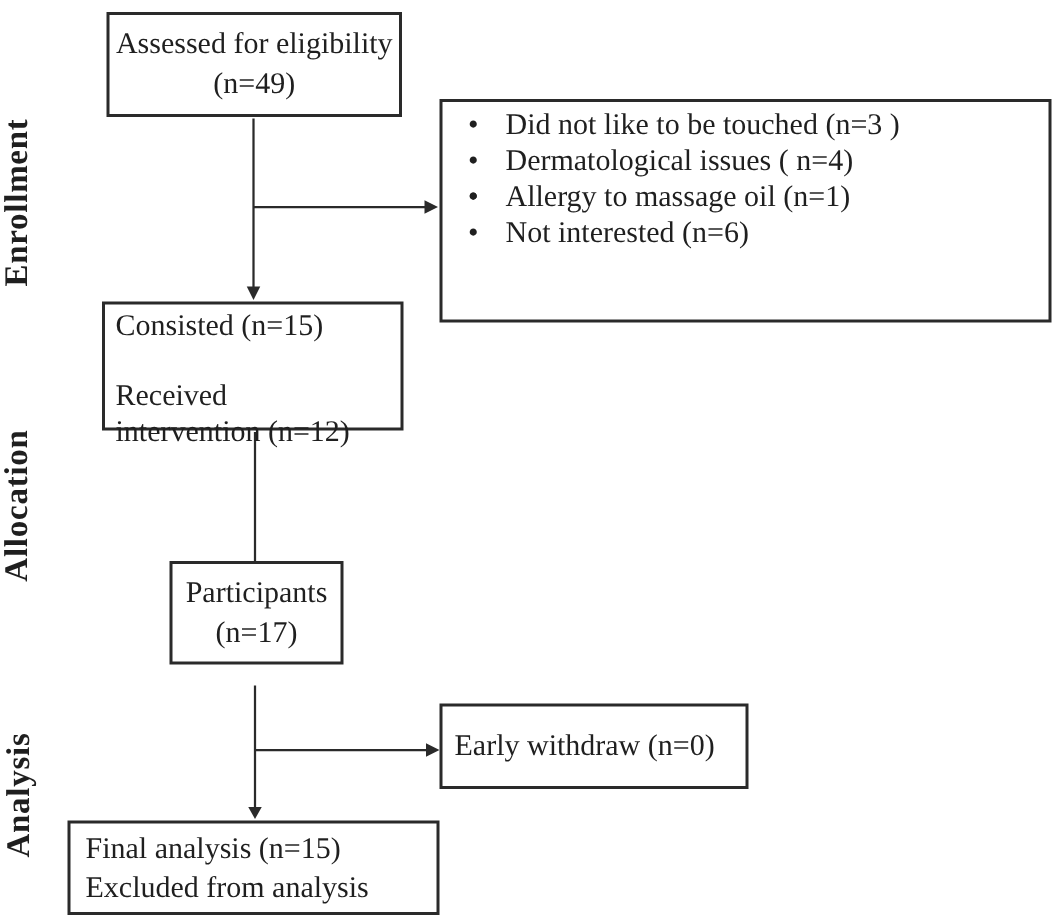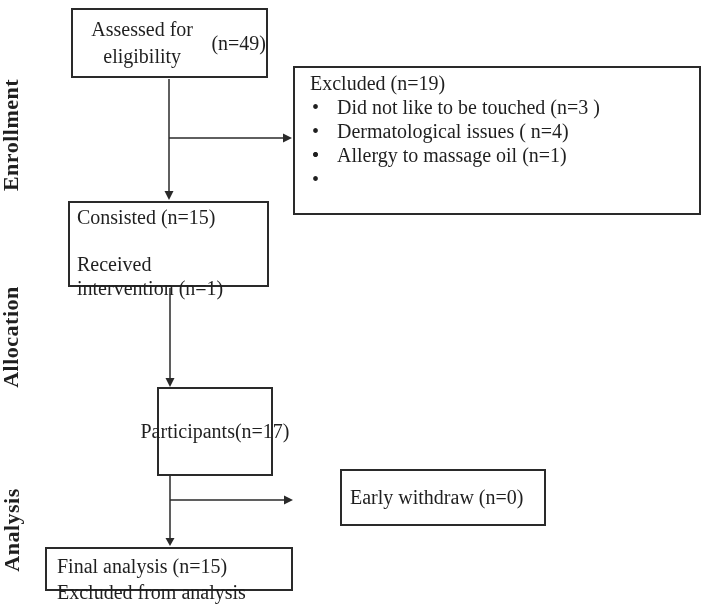--- a/index.html
+++ b/index.html
@@ -18,21 +18,21 @@
   }
   .fbox {
     position: absolute;
     box-sizing: border-box;
     border: 2px solid #2a2a2a;
     background: #ffffff;
     font-size: 20px;
   }
   .centered {
     display: flex;
-    flex-direction: row;
+    flex-direction: column;
     align-items: center;
     justify-content: center;
     text-align: center;
   }
   #box-assessed {
     left: 71px; top: 8px; width: 197px; height: 70px;
     line-height: 27px;
   }
   #box-excluded {
     left: 293px; top: 66px; width: 408px; height: 149px;
@@ -51,33 +51,31 @@
     position: absolute;
     left: 2px; top: 0;
   }
   #box-consisted {
     left: 68px; top: 201px; width: 201px; height: 86px;
     padding: 2px 16px 0 7px;
     line-height: 24px;
   }
   #box-consisted .spacer { height: 23px; }
   #box-participants {
-    left: 113px; top: 387px; width: 116px; height: 89px;
+    left: 113px; top: 374px; width: 116px; height: 69px;
     line-height: 27px;
-    margin-left: 44px;
   }
   #box-early {
     left: 293px; top: 469px; width: 206px; height: 57px;
     display: flex;
     align-items: center;
     padding-left: 8px;
-    margin-left: 47px;
   }
   #box-final {
-    left: 45px; top: 547px; width: 248px; height: 44px;
+    left: 45px; top: 547px; width: 248px; height: 63px;
     padding: 4px 4px 0 10px;
     line-height: 26px;
   }
   .stage {
     position: absolute;
     font-weight: bold;
     font-size: 22px;
     letter-spacing: 0.5px;
     white-space: nowrap;
     transform: translate(-50%, -50%) rotate(-90deg);
@@ -126,47 +124,47 @@
       <polygon points="284,495.5 284,504.5 293,500"></polygon>
     </g>
   </svg>
 
   <div class="fbox centered" id="box-assessed">
     <div>Assessed for eligibility</div>
     <div>(n=49)</div>
   </div>
 
   <div class="fbox" id="box-excluded">
-    <div>Excluded (n=19)</div>
     <ul>
       <li>
         <span class="bullet">•</span>
         <span>Did not like to be touched (n=3 )</span>
       </li>
       <li>
         <span class="bullet">•</span>
         <span>Dermatological issues ( n=4)</span>
       </li>
       <li>
         <span class="bullet">•</span>
       </li>
       <li>
         <span class="bullet">•</span>
         <span>Allergy to massage oil (n=1)</span>
       </li>
       <li>
         <span class="bullet">•</span>
+        <span>Not interested (n=6)</span>
       </li>
     </ul>
   </div>
 
   <div class="fbox" id="box-consisted">
     <div>Consisted (n=15)</div>
     <div class="spacer"></div>
-    <div>Received intervention (n=1)</div>
+    <div>Received intervention (n=12)</div>
   </div>
 
   <div class="fbox centered" id="box-participants">
     <div>Participants</div>
     <div>(n=17)</div>
   </div>
 
   <div class="fbox" id="box-early">
     <div>Early withdraw (n=0)</div>
   </div>

